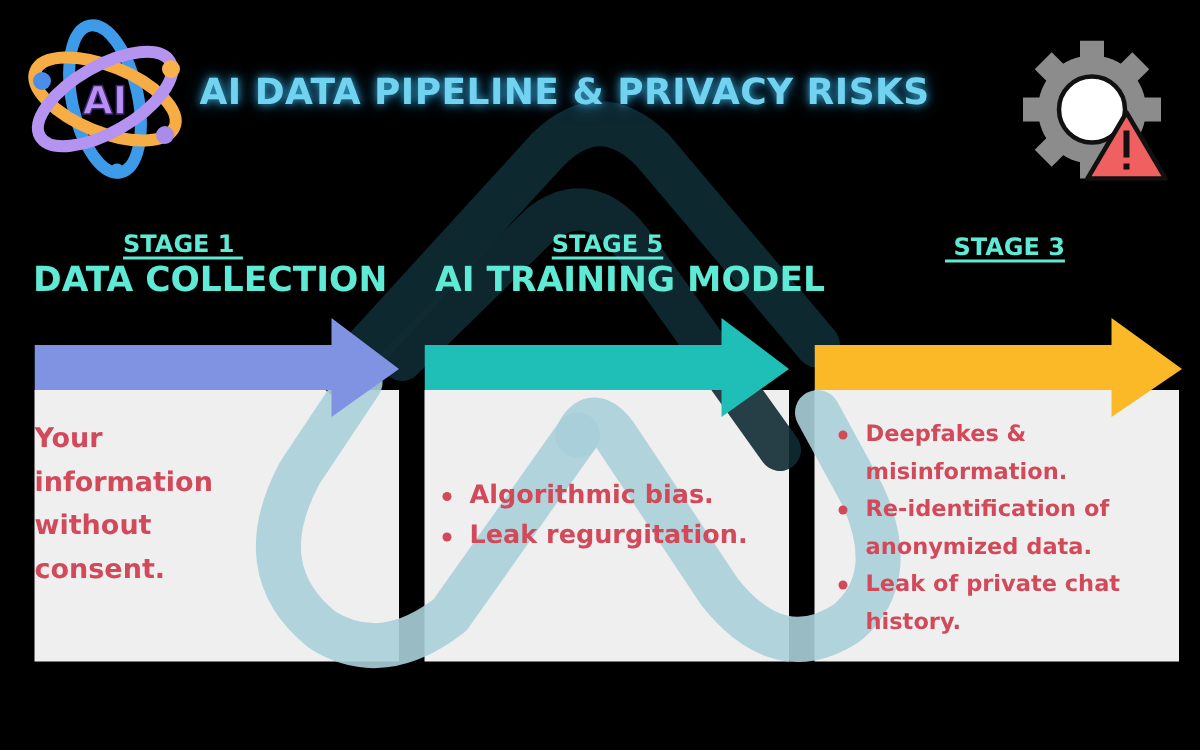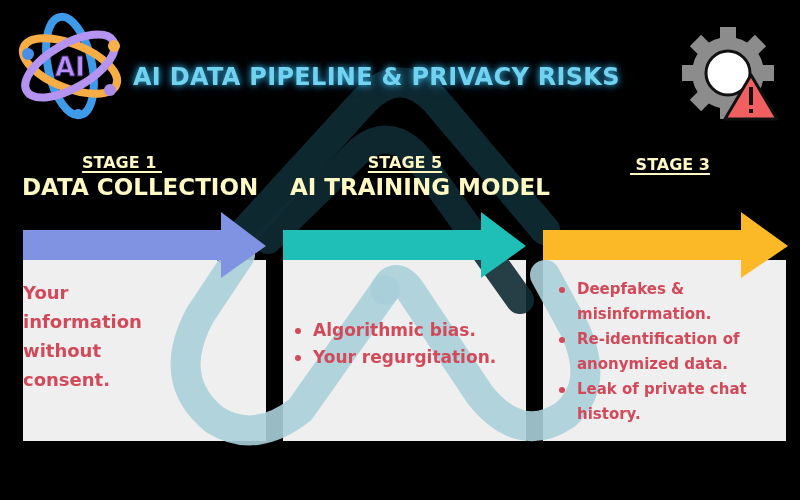--- a/index.html
+++ b/index.html
@@ -12,26 +12,25 @@
     .abs { position: absolute; }
 
     
     .title {
       left: 133px; top: 47px;
       font-family: "DejaVu Sans", sans-serif;
       font-weight: bold; font-size: 24px; letter-spacing: 0.3px;
       color: #72d3f0;
       text-shadow: 0 0 6px rgba(64,190,240,0.85), 0 0 12px rgba(40,150,220,0.55);
       white-space: nowrap;
-      margin-top: 16px;
     }
 
     
     .stage-head {
-      text-align: center; color: #fef9c3; font-weight: bold;
+      text-align: center; color: #5eead4; font-weight: bold;
       font-family: "DejaVu Sans", sans-serif;
     }
     .stage-num { font-size: 16px; text-decoration: underline; text-underline-offset: 3px; text-decoration-thickness: 2px; line-height: 22px; display: block; white-space: pre; }
     .stage-name { font-size: 23px; line-height: 26px; display: block; white-space: nowrap; }
 
     
     .card {
       background: #efefef;
       top: 260px; height: 181px;
     }
@@ -143,21 +142,21 @@
     <div>Your</div>
     <div>information</div>
     <div>without</div>
     <div>consent.</div>
   </div>
 </div>
 
 <div class="abs" style="left:283px;top:260px;width:292px;height:181px;z-index:3;">
   <ul class="abs bullets card-text c2-list">
     <li>Algorithmic bias.</li>
-    <li>Your regurgitation.</li>
+    <li>Leak regurgitation.</li>
   </ul>
 </div>
 
 <div class="abs" style="left:543px;top:252px;width:270px;height:181px;z-index:3;">
   <ul class="abs bullets card-text c3-list">
     <li>Deepfakes &amp; misinformation.</li>
     <li>Re-identification of anonymized data.</li>
     <li>Leak of private chat history.</li>
   </ul>
 </div>

